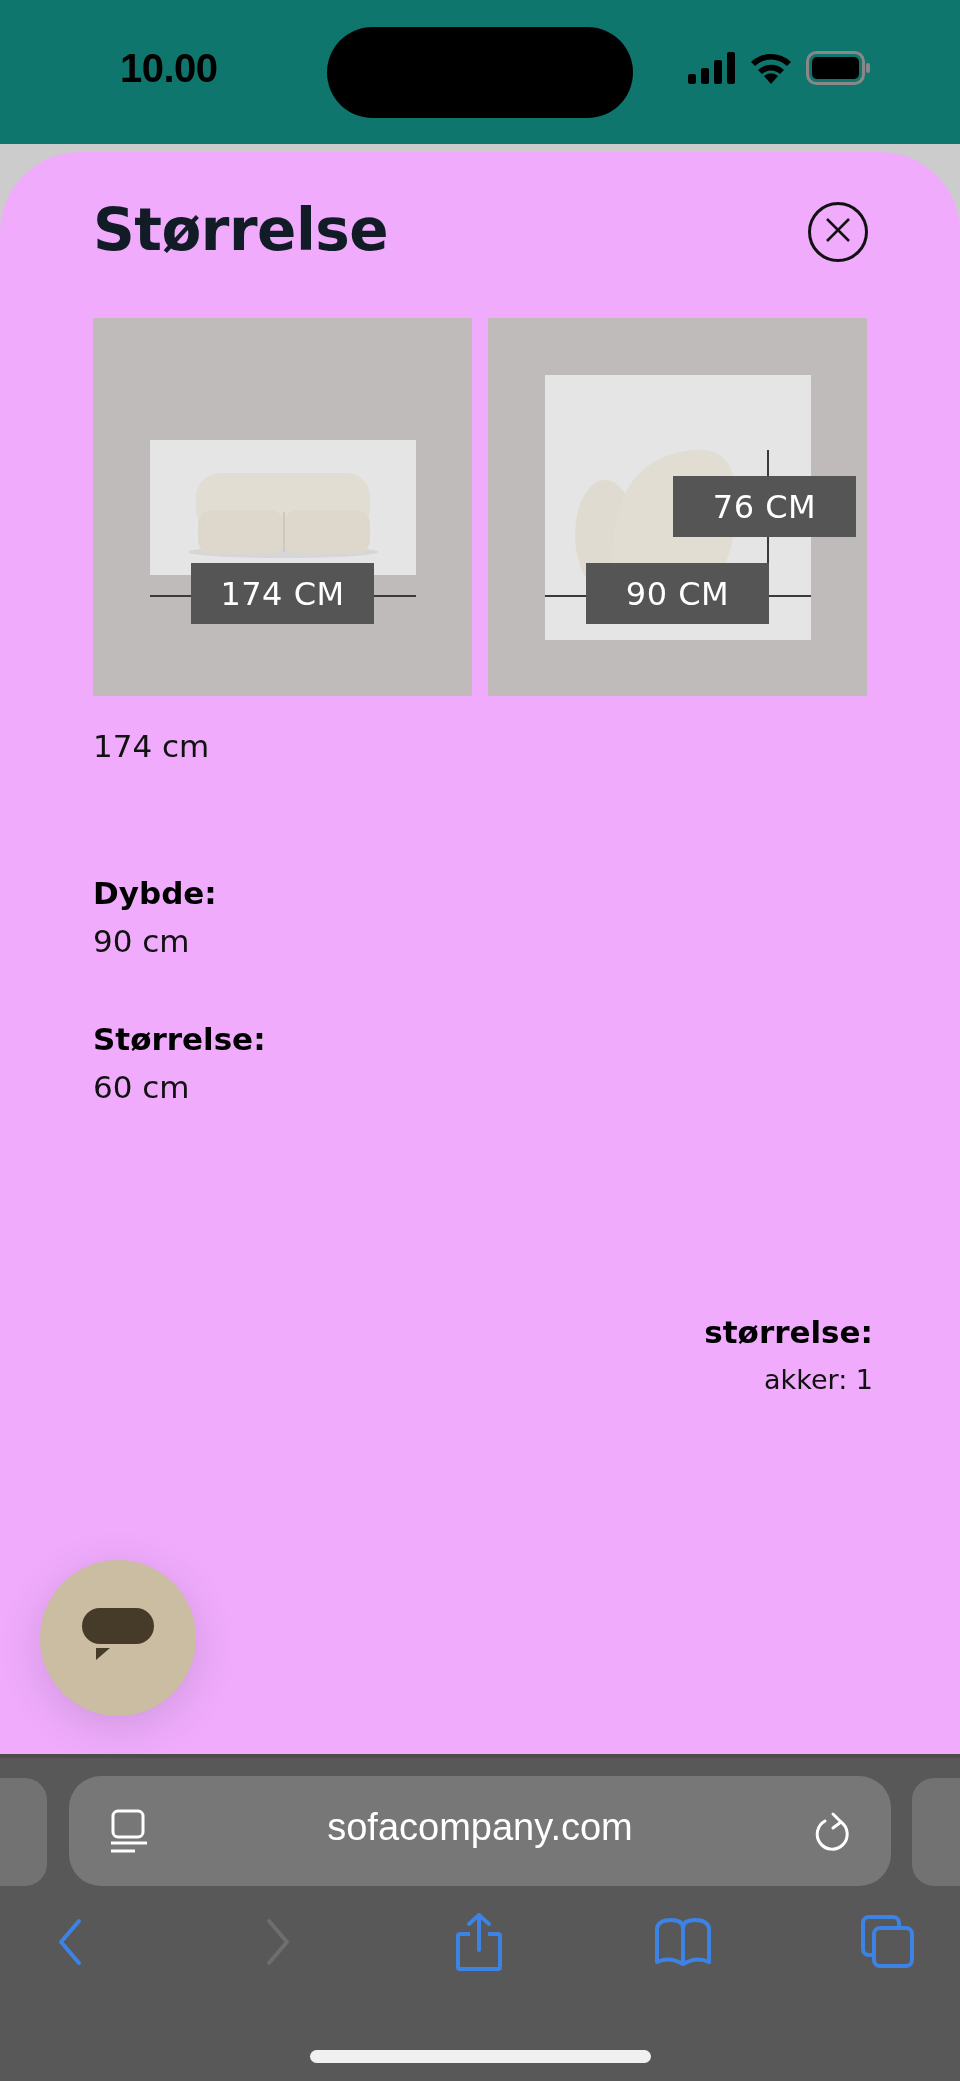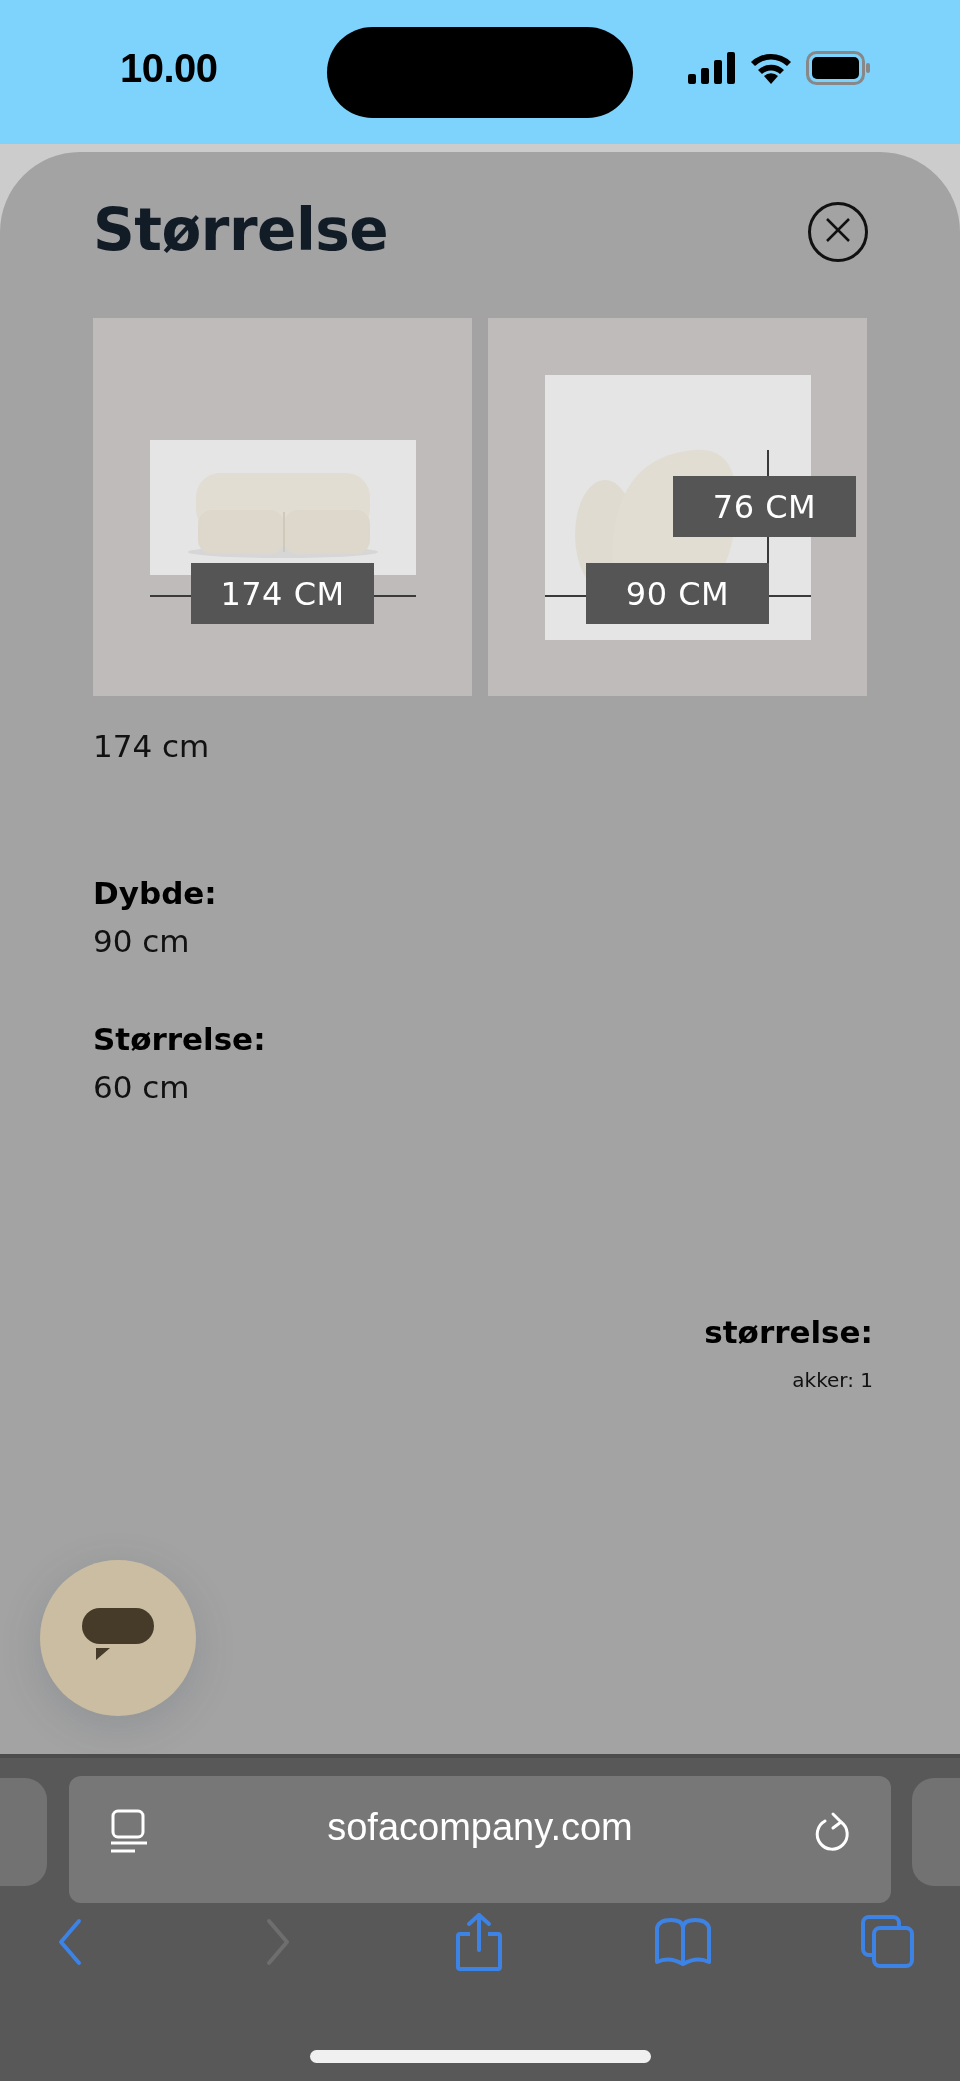--- a/index.html
+++ b/index.html
@@ -1,51 +1,51 @@
 <!DOCTYPE html>
 <html><head>
 <meta charset="utf-8">
 <style>
   * { box-sizing: border-box; margin: 0; padding: 0; }
   html, body { width: 960px; height: 2081px; overflow: hidden; background: #ffffff; }
   body { position: relative; font-family: "DejaVu Sans", "Liberation Sans", sans-serif; }
 
   
-  .status-bar { position: absolute; left: 0; top: 0; width: 960px; height: 144px; background: #7dd3fc; }
+  .status-bar { position: absolute; left: 0; top: 0; width: 960px; height: 144px; background: #0f766e; }
   .status-time { position: absolute; left: 120px; top: 46px; font-size: 40px; font-weight: 600; color: #000; letter-spacing: -0.5px; font-family: "Liberation Sans", sans-serif; }
   .dynamic-island { position: absolute; left: 327px; top: 27px; width: 306px; height: 91px; background: #000; border-radius: 46px; }
   .status-icons { position: absolute; left: 688px; top: 52px; height: 36px; display: flex; align-items: center; gap: 14px; }
 
   
   .backdrop { position: absolute; left: 0; top: 144px; width: 960px; height: 1610px; background: #cccccc; }
-  .sheet { position: absolute; left: 0; top: 152px; width: 960px; height: 1602px; background: #a3a3a3; border-radius: 80px 80px 0 0; overflow: hidden; }
+  .sheet { position: absolute; left: 0; top: 152px; width: 960px; height: 1602px; background: #f0abfc; border-radius: 80px 80px 0 0; overflow: hidden; }
 
   .sheet-title { position: absolute; left: 93px; top: 44px; font-size: 58px; font-weight: 700; color: #121c26; font-family: "DejaVu Sans", sans-serif; letter-spacing: -0.5px; }
   .close-btn { position: absolute; left: 808px; top: 50px; width: 60px; height: 60px; border: 3px solid #111; border-radius: 50%; display: flex; align-items: center; justify-content: center; }
 
   .images-row { position: absolute; left: 93px; top: 166px; width: 774px; height: 378px; display: flex; gap: 16px; }
   .dim-card { position: relative; width: 379px; height: 378px; background: #bfbbba; overflow: hidden; }
   .photo { position: absolute; background: #e5e5e5; }
   .dim-line { position: absolute; background: #3a3a3a; }
   .dim-label { position: absolute; background: #555555; color: #ffffff; font-size: 32px; display: flex; align-items: center; justify-content: center; font-family: "DejaVu Sans", sans-serif; letter-spacing: 0.5px; }
 
   .spec-list { position: absolute; left: 93px; top: 570px; width: 780px; }
   .spec-item { height: 146.5px; }
   .spec-label { font-size: 31px; font-weight: 700; color: #000; line-height: 48px; font-family: "DejaVu Sans", sans-serif; }
   .spec-value { font-size: 31px; color: #111; line-height: 48px; font-family: "DejaVu Sans", sans-serif; }
-  .spec-item.partial .spec-value { font-size: 20px; }
+  .spec-item.partial .spec-value { font-size: 27px; }
 
   .chat-fab { position: absolute; left: 40px; top: 1560px; width: 156px; height: 156px; border-radius: 50%; background: #cbbda1; box-shadow: 0 10px 40px rgba(60,70,90,0.18); display: flex; align-items: center; justify-content: center; }
 
   
   .safari-bar { position: absolute; left: 0; top: 1754px; width: 960px; height: 327px; background: #585858; }
   .safari-bar .top-edge { position: absolute; left: 0; top: 0; width: 960px; height: 4px; background: #4c4c4c; }
   .tab-peek-left { position: absolute; left: -30px; top: 24px; width: 77px; height: 108px; background: #727272; border-radius: 22px; }
   .tab-peek-right { position: absolute; left: 912px; top: 24px; width: 80px; height: 108px; background: #727272; border-radius: 22px; }
-  .address-bar { position: absolute; left: 69px; top: 22px; width: 822px; height: 127px; background: #777777; border-radius: 12px; }
+  .address-bar { position: absolute; left: 69px; top: 22px; width: 822px; height: 110px; background: #777777; border-radius: 32px; }
   .url-text { position: absolute; left: 0; right: 0; top: 30px; text-align: center; color: #ffffff; font-size: 38px; font-family: "Liberation Sans", sans-serif; }
   .reader-icon { position: absolute; left: 40px; top: 33px; }
   .reload-icon { position: absolute; left: 744px; top: 34px; }
   .nav-row { position: absolute; left: 0; top: 150px; width: 960px; height: 90px; }
   .nav-btn { position: absolute; top: 0; width: 80px; height: 80px; display: flex; align-items: center; justify-content: center; }
   .home-indicator { position: absolute; left: 310px; top: 296px; width: 341px; height: 13px; background: #f0f0f0; border-radius: 7px; }
 </style>
 </head>
 <body>
 

